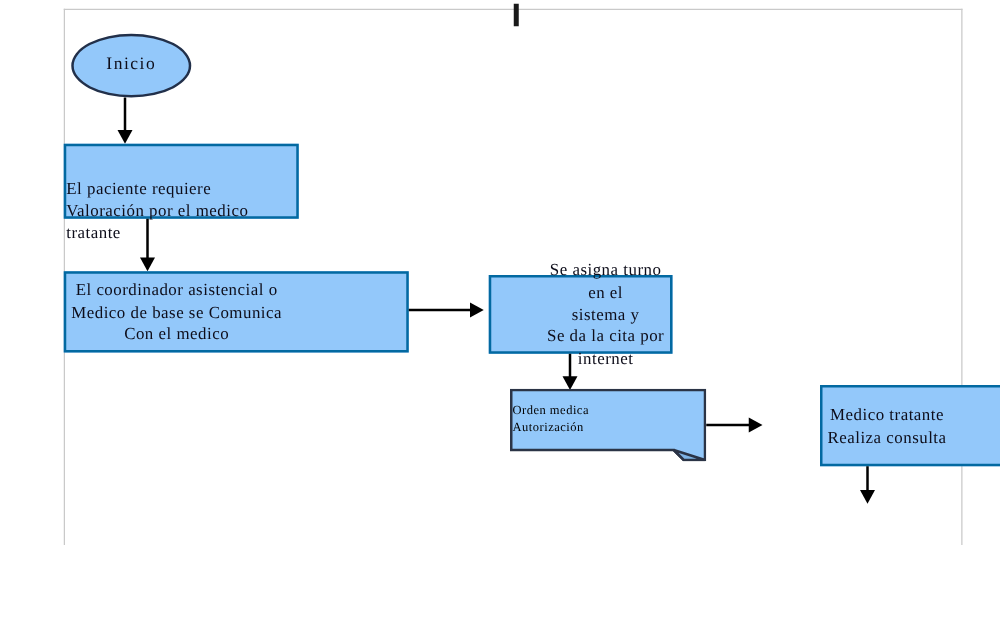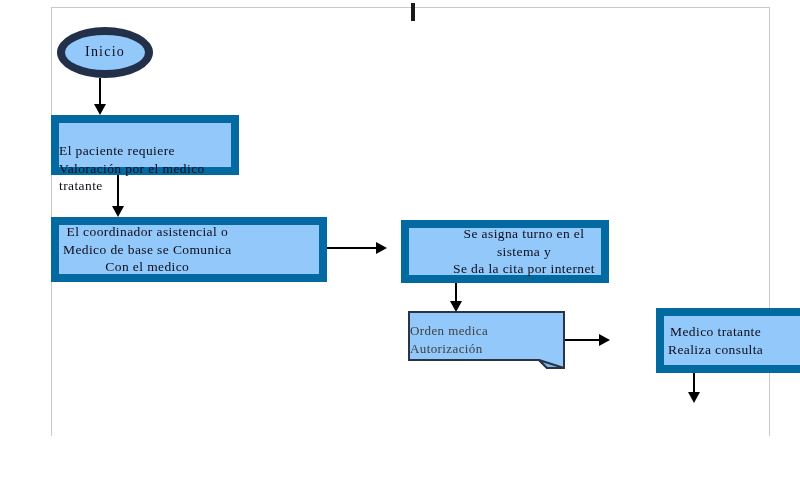--- a/index.html
+++ b/index.html
@@ -32,21 +32,21 @@
     width: 4px;
     height: 18px;
     background: #1a1a1a;
   }
 
   
   .node {
     position: absolute;
     box-sizing: border-box;
     background: #93c8fa;
-    border: 8px solid #0369a1;
+    border: 2px solid #0369a1;
     color: #0d0d1a;
     font-size: 13.5px;
     line-height: 1.32;
     letter-spacing: 0.4px;
   }
   .node.process {
     display: flex;
     align-items: center;
     justify-content: flex-start;
     text-align: center;
@@ -80,22 +80,22 @@
     position: absolute;
     left: 0;
     top: 0;
     display: block;
   }
   .doc-label {
     position: absolute;
     left: 2px;
     top: 11px;
     width: 100%;
-    color: #404040;
-    font-size: 13px;
+    color: #000000;
+    font-size: 10px;
     line-height: 1.38;
     letter-spacing: 0.4px;
     white-space: pre-line;
     text-align: left;
   }
 
   
   .edge {
     position: absolute;
     background: #000000;
@@ -147,21 +147,21 @@
 
   <div class="node process" style="left:51px; top:217px; width:276px; height:65px;">
     <span class="txt">El coordinador asistencial o
 Medico de base se Comunica
 Con el medico</span>
   </div>
 
   <div class="edge h" style="left:327px; top:247px; width:50px;"></div>
   <div class="arrowhead right" style="left:376px; top:242px;"></div>
 
-  <div class="node process" style="left:401px; top:220px; width:208px; height:63px;padding-left:40px;">
+  <div class="node process" style="left:391px; top:220px; width:147px; height:63px;padding-left:40px;">
     <span class="txt">Se asigna turno en el
 sistema y
 Se da la cita por internet</span>
   </div>
 
   <div class="edge v" style="left:455px; top:283px; height:22px;"></div>
   <div class="arrowhead down" style="left:450px; top:301px;"></div>
 
   <div class="doc-wrap" style="left:408px; top:311px; width:157px; height:58px;">
     <svg width="157" height="58" viewBox="0 0 157 58">

